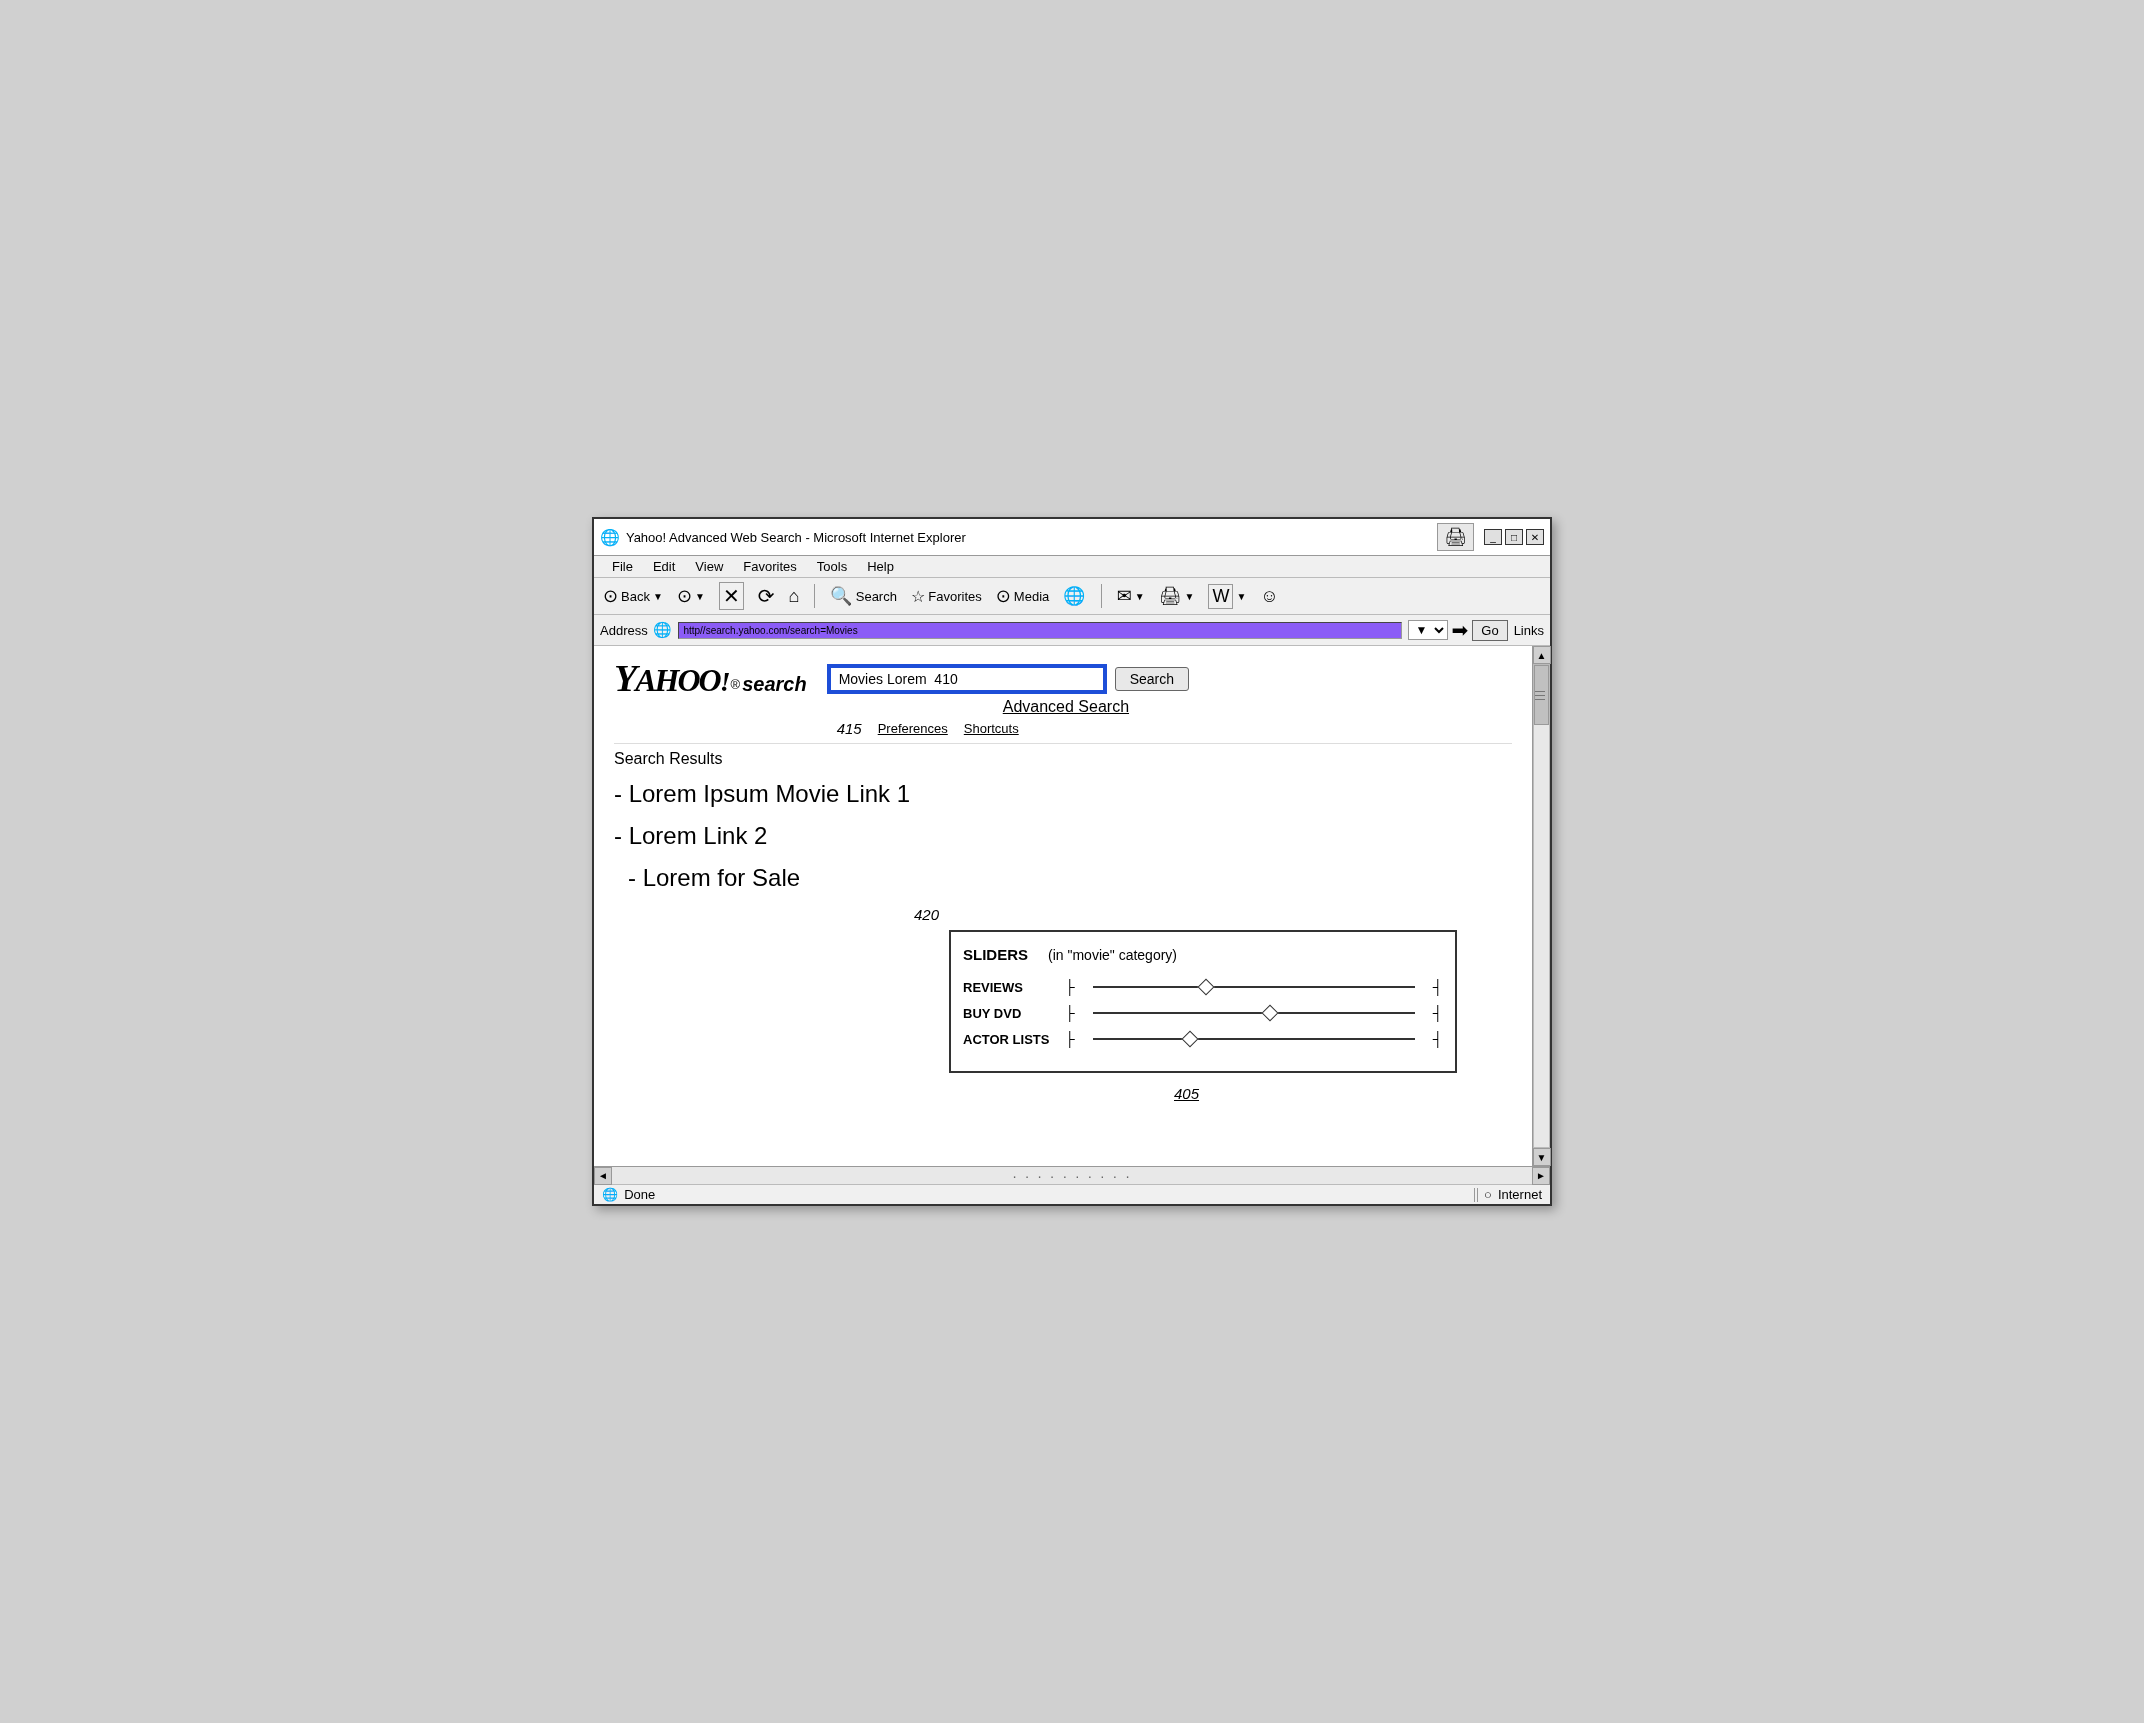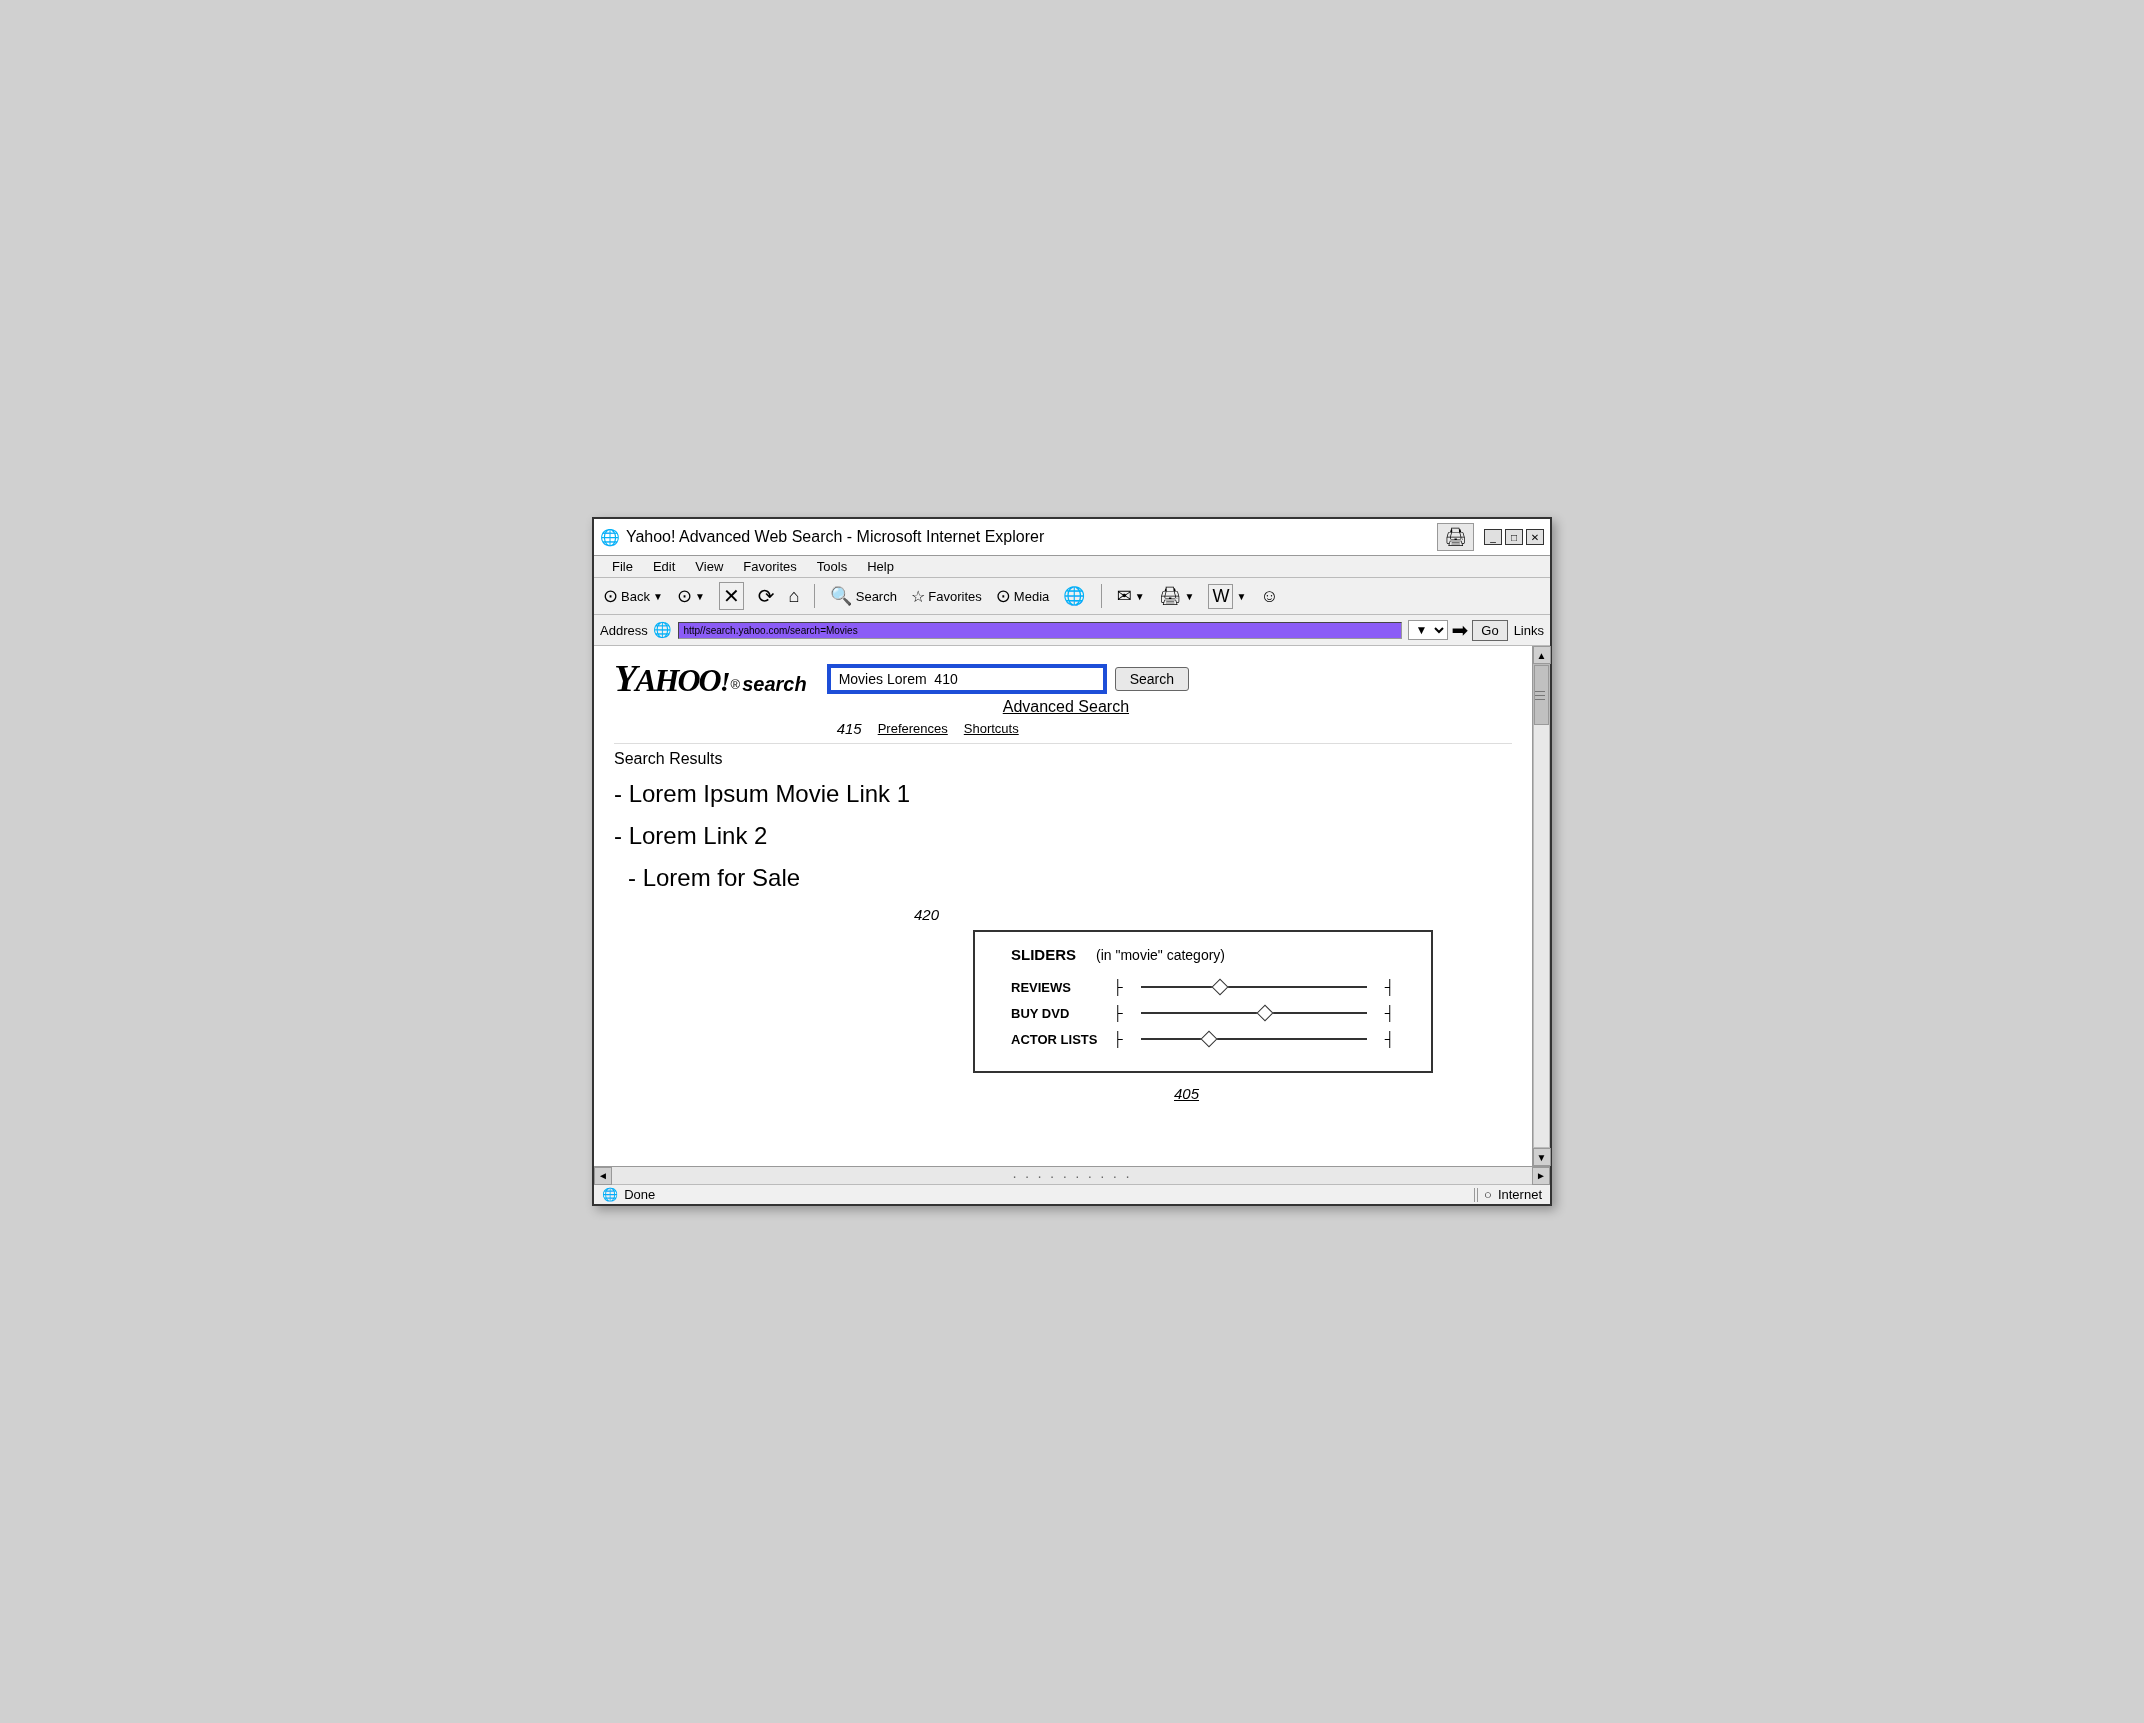--- a/index.html
+++ b/index.html
@@ -31,21 +31,21 @@
     }
     .title-bar-left {
       display: flex;
       align-items: center;
       gap: 6px;
     }
     .title-bar-icon {
       font-size: 16px;
     }
     .title-bar-title {
-      font-size: 16px;
+      font-size: 13px;
       font-weight: normal;
     }
     .title-bar-controls {
       display: flex;
       gap: 3px;
     }
     .title-btn {
       width: 18px;
       height: 16px;
       border: 1px solid #333;
@@ -293,22 +293,22 @@
     }
     .result-item {
       font-size: 22px;
       margin-bottom: 14px;
     }
 
     
     .sliders-box {
       border: 2px solid #333;
       background: #fff;
-      padding: 14px 36px;
-      width: 460px;
+      padding: 14px 12px;
+      width: 508px;
       margin: 0 auto;
       font-size: 14px;
     }
     .sliders-title-row {
       display: flex;
       align-items: center;
       gap: 20px;
       margin-bottom: 16px;
       font-size: 14px;
     }

